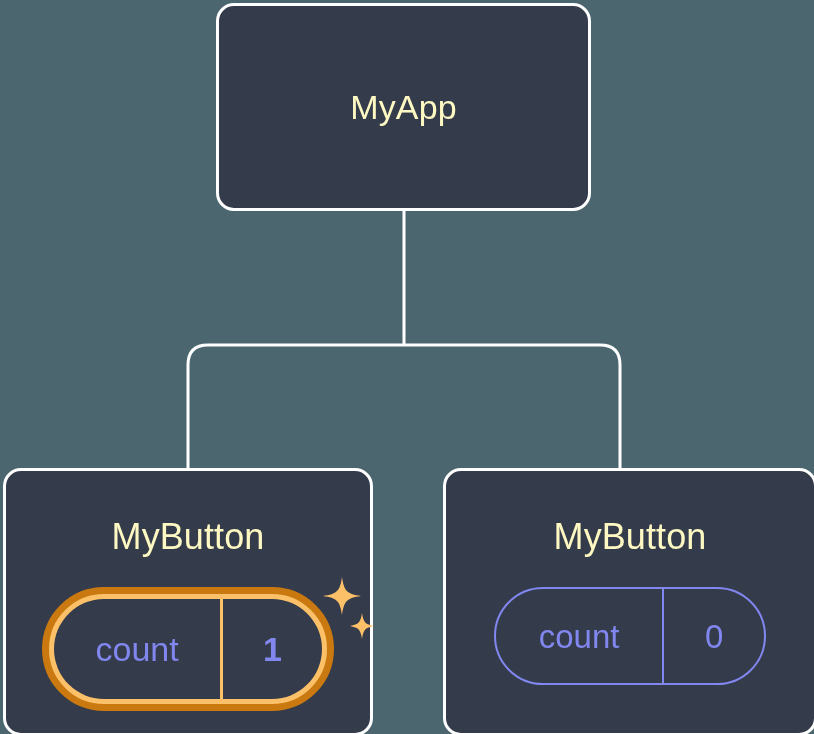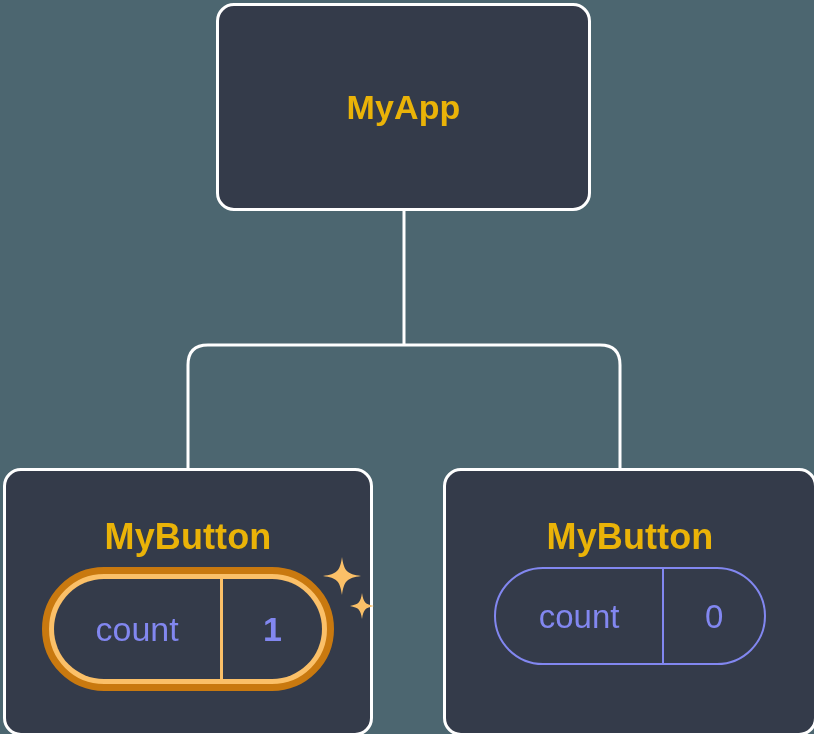--- a/index.html
+++ b/index.html
@@ -46,33 +46,33 @@
     justify-content: center;
   }
   .node-child {
     height: 268px;
     padding-top: 48px;
   }
   .node-left  { left: 3px;   top: 468px; width: 370px; }
   .node-right { left: 443px; top: 468px; width: 374px; }
 
   .node-title {
-    color: #eab308;
+    color: #fef9c3;
     font-size: 34px;
-    font-weight: 700;
+    font-weight: 400;
     letter-spacing: 0.1px;
     line-height: 1;
     white-space: nowrap;
   }
   .node-child .node-title { font-size: 36px; }
 
   
   .pill-wrap {
     position: relative;
-    margin-top: 12px;
+    margin-top: 32px;
   }
   .pill {
     box-sizing: border-box;
     display: flex;
     align-items: stretch;
     height: 98px;
     border-radius: 49px;
     overflow: hidden;
   }
   .pill-plain {

